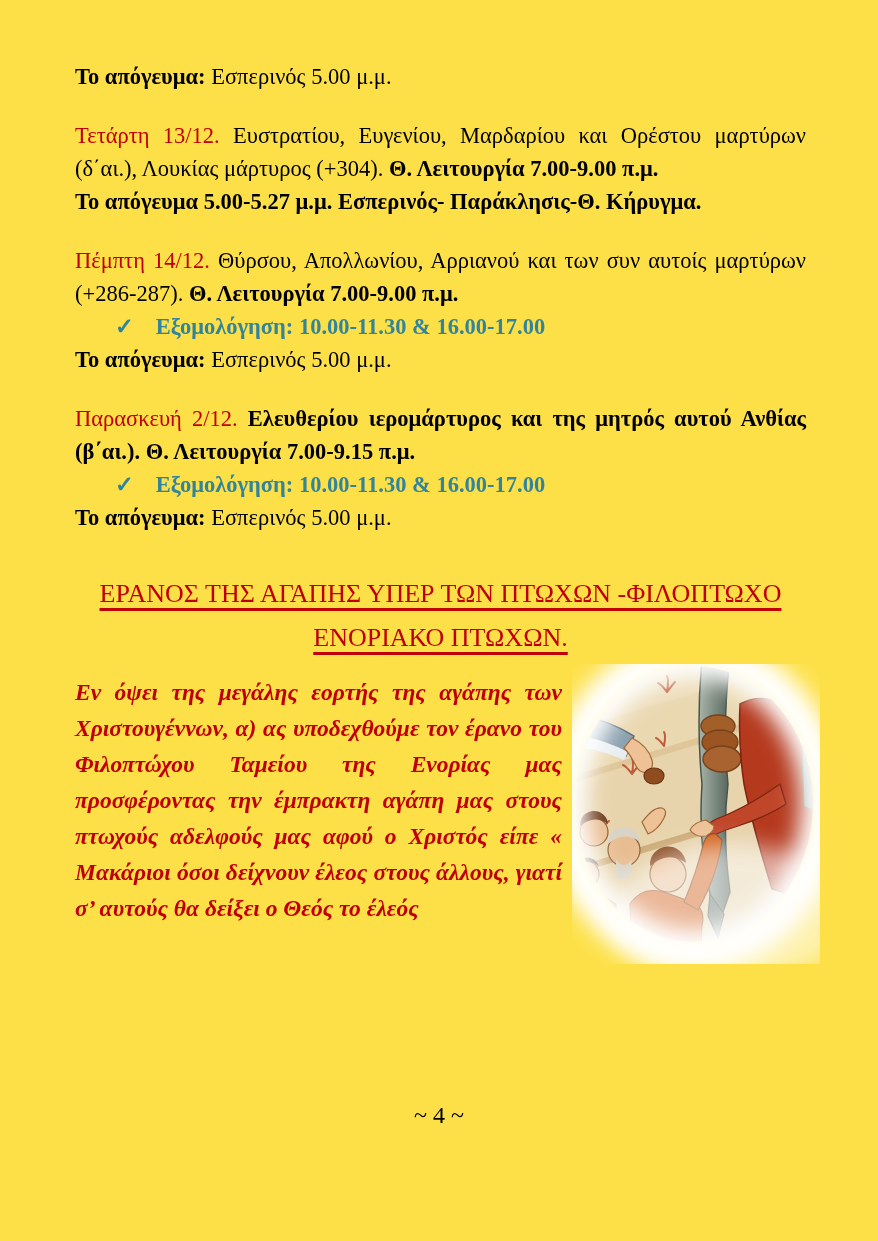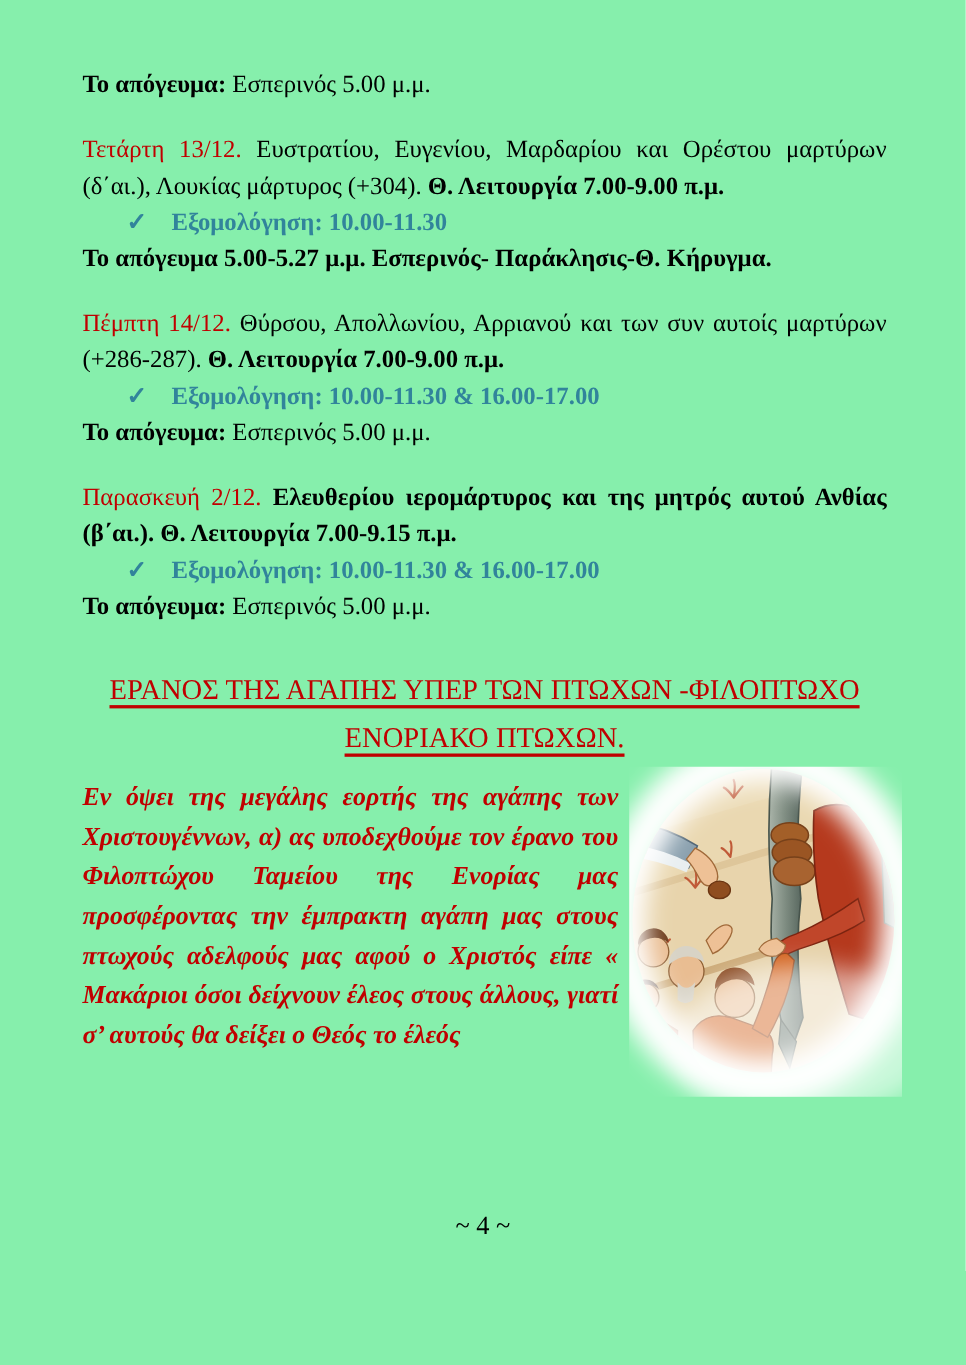--- a/index.html
+++ b/index.html
@@ -4,21 +4,21 @@
 <style>
   html,body { margin:0; padding:0; background:#ffffff; }
   body {
     width:878px; height:1241px; overflow:hidden;
     font-family:"Liberation Serif", serif; color:#000;
   }
   .page {
     position:relative; box-sizing:border-box;
     width:878px; height:1241px;
     padding:60px 72px 0 75px;
-    background:#86efac;
+    background:#fde047;
   }
   p { margin:0; }
   .line  { font-size:22.5px; line-height:33px; }
   .para  { font-size:22.5px; line-height:33px; text-align:justify; margin-top:26px; }
   .bold  { font-weight:bold; }
   .day-name { color:#C00000; font-weight:normal;margin-top:20px; }
   .check-line {
     font-size:22.5px; line-height:33px;
     padding-left:40px; color:#31849B; font-weight:bold;
   }
@@ -49,21 +49,20 @@
   }
 </style>
 </head>
 <body>
 
 <div class="page">
 
   <p class="line"><span class="bold">Το απόγευμα:</span><span> Εσπερινός 5.00 μ.μ.</span></p>
 
   <p class="para"><span class="day-name">Τετάρτη 13/12.</span><span> Ευστρατίου, Ευγενίου, Μαρδαρίου και Ορέστου μαρτύρων (δ΄αι.), Λουκίας μάρτυρος (+304). </span><span class="bold">Θ. Λειτουργία 7.00-9.00 π.μ.</span></p>
-  <p class="check-line"><span class="check-glyph">✓</span><span>Εξομολόγηση: 10.00-11.30</span></p>
   <p class="line bold">Το απόγευμα 5.00-5.27 μ.μ. Εσπερινός- Παράκλησις-Θ. Κήρυγμα.</p>
 
   <p class="para"><span class="day-name">Πέμπτη 14/12.</span><span> Θύρσου, Απολλωνίου, Αρριανού και των συν αυτοίς μαρτύρων (+286-287). </span><span class="bold">Θ. Λειτουργία 7.00-9.00 π.μ.</span></p>
   <p class="check-line"><span class="check-glyph">✓</span><span>Εξομολόγηση: 10.00-11.30 &amp; 16.00-17.00</span></p>
   <p class="line"><span class="bold">Το απόγευμα:</span><span> Εσπερινός 5.00 μ.μ.</span></p>
 
   <p class="para"><span class="day-name">Παρασκευή 2/12.</span><span></span><span class="bold"> Ελευθερίου ιερομάρτυρος και της μητρός αυτού Ανθίας (β΄αι.). Θ. Λειτουργία 7.00-9.15 π.μ.</span></p>
   <p class="check-line"><span class="check-glyph">✓</span><span>Εξομολόγηση: 10.00-11.30 &amp; 16.00-17.00</span></p>
   <p class="line"><span class="bold">Το απόγευμα:</span><span> Εσπερινός 5.00 μ.μ.</span></p>
 

